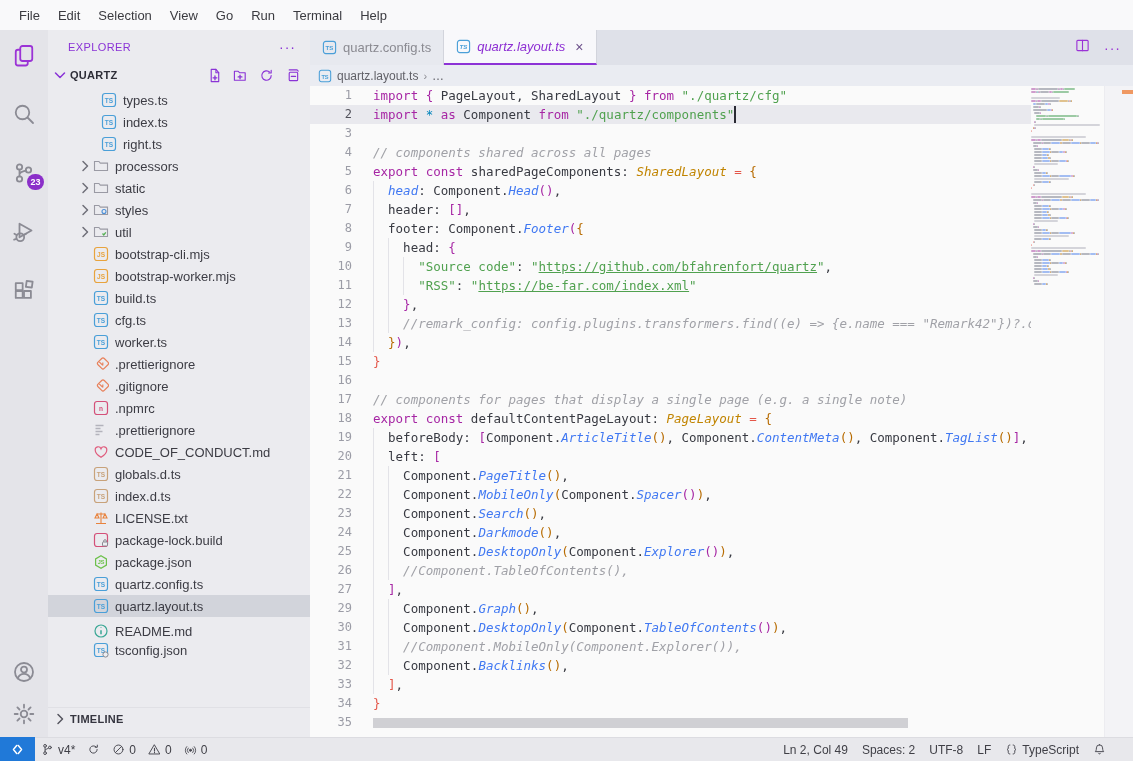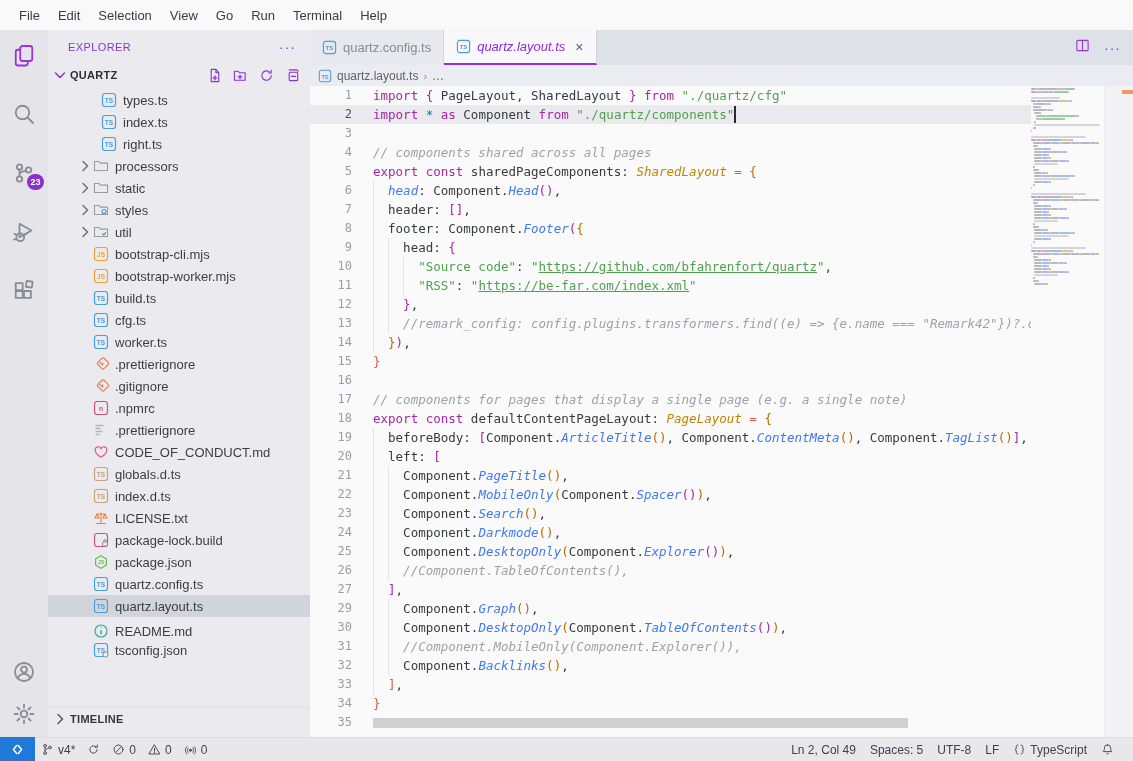--- a/index.html
+++ b/index.html
@@ -85,21 +85,21 @@
   #ruler { width:29px; flex:0 0 29px; background:#f3f3f6; position:relative; border-left:1px solid #ececf0; }
   #ruler .marker { position:absolute; top:4px; right:0; width:11px; height:4px; background:#ef9862; }
 
   
   #statusbar { position:absolute; bottom:0; left:0; right:0; height:24px; background:#e8e8ec; border-top:1px solid #dcdce1; display:flex; align-items:center; font-size:12px; color:#3f3f46; }
   #remote-box { width:35px; height:24px; margin-top:-1px; display:flex; align-items:center; justify-content:center; color:#fff; cursor:pointer; }
   #remote-box svg { width:13px; height:13px; }
   .sb-item { display:flex; align-items:center; gap:4px; padding:0 6px; height:100%; cursor:pointer; }
   .sb-item svg { width:13px; height:13px; color:#4a4a52; }
   #statusbar .spacer { flex:1; }
-  .sb-right { display:flex; align-items:flex-end; height:100%; padding-right:12px; }
+  .sb-right { display:flex; align-items:flex-end; height:100%; padding-right:20px; }
 </style>
 </head>
 <body>
 
 <div id="app">
   <div id="menubar">
       <div class="menu-item">File</div>
       <div class="menu-item">Edit</div>
       <div class="menu-item">Selection</div>
       <div class="menu-item">View</div>
@@ -1105,21 +1105,21 @@
           </span>
           <span>0</span>
         </div>
       </div>
     <div class="spacer"></div>
     <div class="sb-right" id="sb-right">
         <div class="sb-item" style="padding: 0px 7px;">
           <span>Ln 2, Col 49</span>
         </div>
         <div class="sb-item" style="padding: 0px 7px;">
-          <span>Spaces: 5</span>
+          <span>Spaces: 2</span>
         </div>
         <div class="sb-item" style="padding: 0px 7px;">
           <span>UTF-8</span>
         </div>
         <div class="sb-item" style="padding: 0px 7px;">
           <span>LF</span>
         </div>
         <div class="sb-item" style="padding: 0px 7px;">
           <span style="display: flex;">
             <svg viewBox="0 0 16 16" fill="none" stroke="currentColor" stroke-width="1.2" stroke-linecap="round" stroke-linejoin="round">

